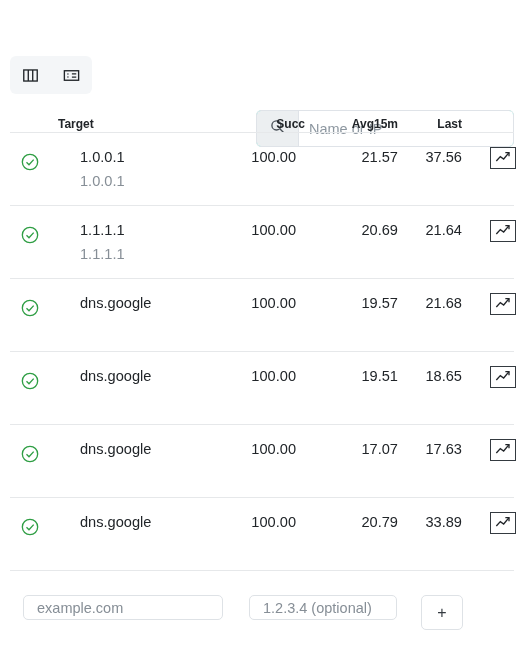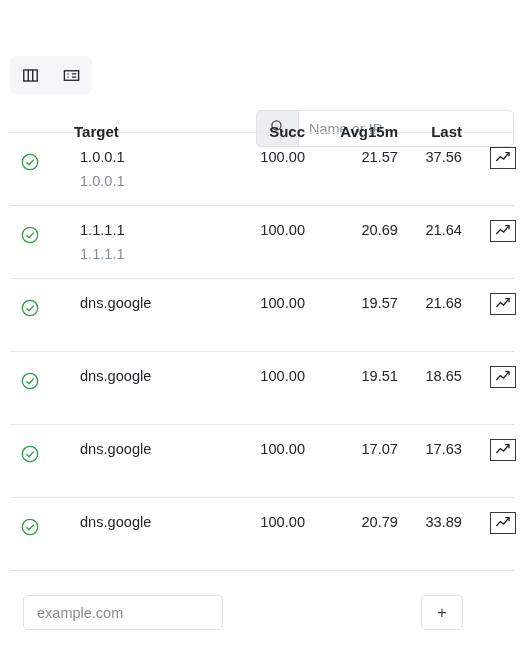--- a/index.html
+++ b/index.html
@@ -82,26 +82,25 @@
     position: absolute;
     left: 0; top: 100px;
     width: 524px;
   }
   .thead {
     height: 32px;
     position: relative;
   }
   .hcell {
     position: absolute;
-    font-size: 15px;
+    font-size: 12px;
     font-weight: bold;
     color: #212529;
-    top: 23px;
+    top: 17px;
     white-space: nowrap;
-    margin-left: 16px;
   }
   .h-target { left: 58px; }
   .h-succ   { right: 219px; }
   .h-avg    { right: 126px; }
   .h-last   { right: 62px; }
 
   .rowsep {
     height: 1px;
     background: #e6e8ea;
     margin: 0 10px;
@@ -134,21 +133,21 @@
     white-space: nowrap;
   }
   .num {
     position: absolute;
     top: 16px;
     font-size: 14.6px;
     color: #212529;
     text-align: right;
     white-space: nowrap;
   }
-  .n-succ { right: 219px; }
+  .n-succ { right: 228px; }
   .n-avg  { right: 126px; }
   .n-last { right: 62px; }
   .chart-btn {
     position: absolute;
     right: 8px; top: 14px;
     width: 26px; height: 22px;
     border: 1px solid #343a40;
     background: #fff;
     display: flex; align-items: center; justify-content: center;
     cursor: pointer;
@@ -157,21 +156,21 @@
 
   
   .addform {
     position: absolute;
     left: 0; top: 580px;
     width: 524px; height: 88px;
   }
   .field {
     position: absolute;
     top: 15px;
-    height: 35px;
+    height: 25px;
     border: 1px solid #dee2e6;
     border-radius: 5px;
     background: #fff;
     font-family: "Liberation Sans", sans-serif;
     font-size: 14.5px;
     color: #343a40;
     padding: 0 13px;
     outline: none;
   }
   .field::placeholder { color: #868e96; }
@@ -386,16 +385,17 @@
         </svg>
       </span>
     </button>
   </div>
 <div class="rowsep"></div>
       </div>
   </div>
 
   <div class="addform">
     <input class="field f-host" type="text" placeholder="example.com" style="">
+    <input class="field f-ip" type="text" placeholder="1.2.3.4 (optional)" style="">
     <button class="add-btn">+</button>
   </div>
 
 </div>
 
 </body></html>

